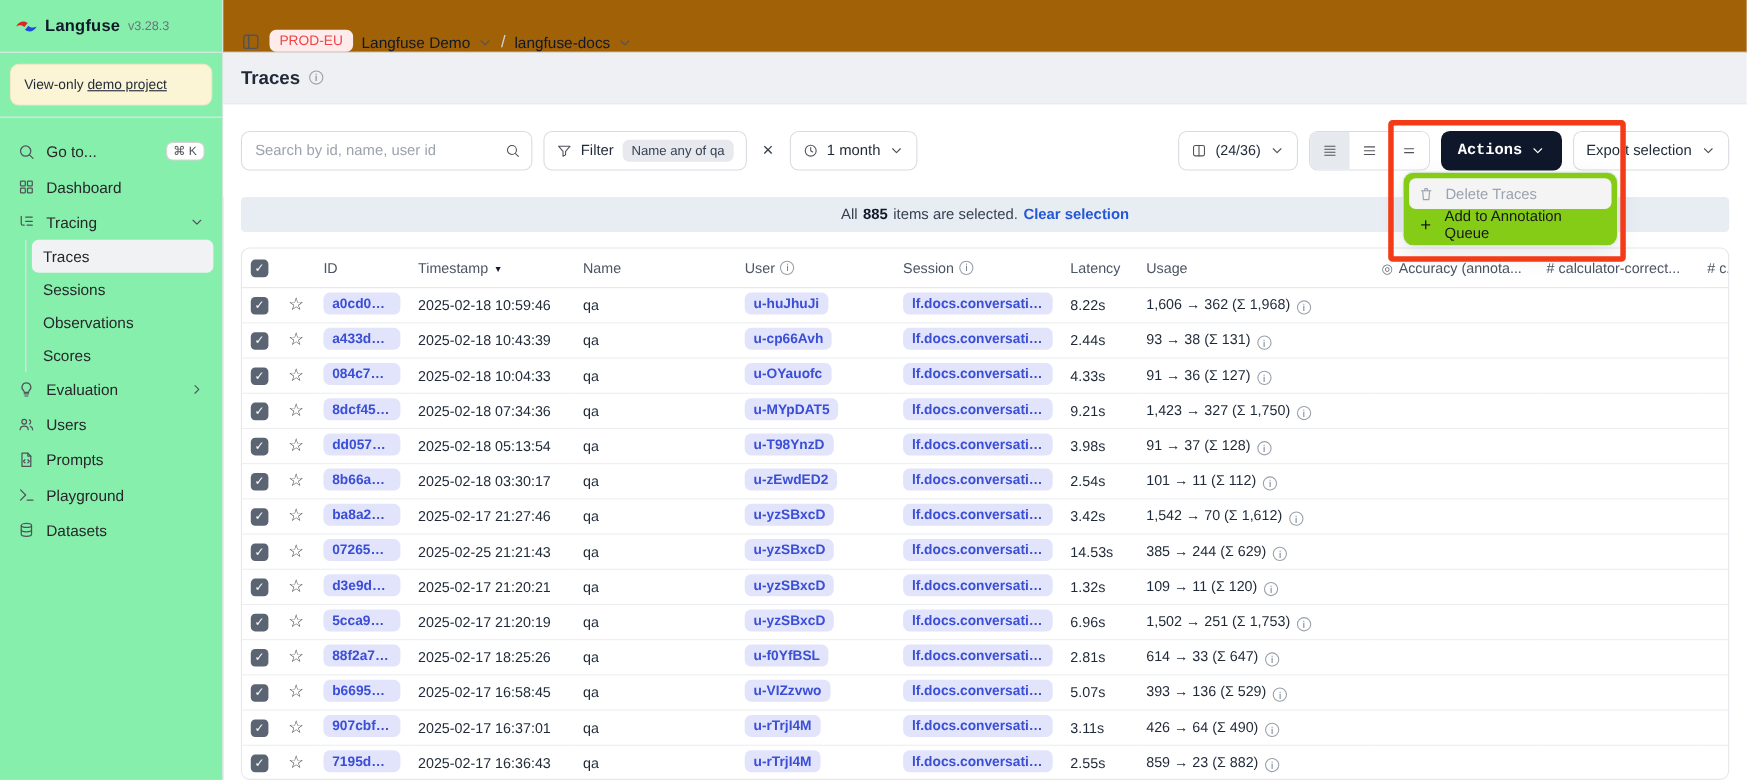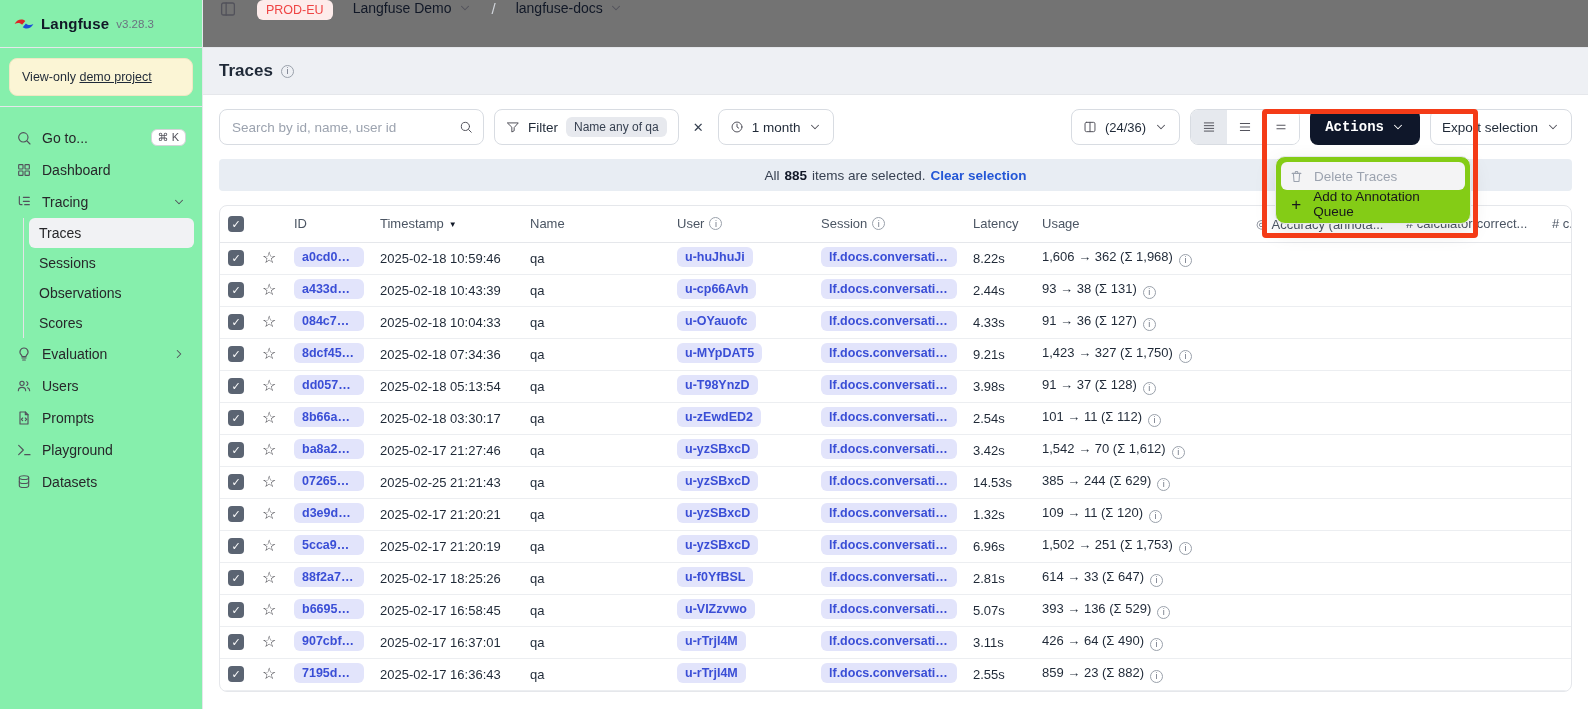--- a/index.html
+++ b/index.html
@@ -25,29 +25,29 @@
   .kbd { border:1px solid #d4d4d8; border-radius:6px; padding:1px 6px; font-size:11px; color:#52525b; background:#fff; }
   .subnav { margin:0 0 0 15px; border-left:1px solid #e4e4e7; padding-left:5px; }
   .subnav .nav-item { padding:7px 10px; font-size:14px; }
   .subnav .nav-item.active { background:#f1f2f4; }
   .ic { width:16px; height:16px; stroke:#52525b; fill:none; stroke-width:1.7; stroke-linecap:round; stroke-linejoin:round; flex:0 0 auto; }
   .ic.sm { width:14px; height:14px; }
   .chev { width:14px; height:14px; stroke:#52525b; fill:none; stroke-width:1.8; stroke-linecap:round; stroke-linejoin:round; }
 
   
   .main { flex:1; min-width:0; display:flex; flex-direction:column; }
-  .topbar { height:48px; display:flex; align-items:flex-start; gap:20px; padding:0 16px; border-bottom:1px solid #e5e7eb; background:#737373; }
+  .topbar { height:48px; display:flex; align-items:flex-end; gap:8px; padding:0 16px; border-bottom:1px solid #e5e7eb; background:#a16207; }
   .env-badge { background:#fdeceb; color:#ef4444; font-size:12.5px; padding:3px 9px; border-radius:6px; font-weight:500; }
   .crumb { display:flex; align-items:center; gap:6px; font-size:14px; color:#111827; cursor:pointer; }
   .crumb-sep { color:#d1d5db; font-size:15px; }
 
   .page-head { background:#eef0f4; border-bottom:1px solid #e5e7eb; padding:13px 16px; display:flex; align-items:center; gap:8px; }
   .page-title { font-size:17px; font-weight:700; color:#1f2937; }
 
-  .toolbar { display:flex; align-items:center; justify-content:space-between; padding:14px 16px; background:#fff; }
+  .toolbar { display:flex; align-items:center; justify-content:space-between; padding:24px 16px; background:#fff; }
   .tb-left, .tb-right { display:flex; align-items:center; gap:10px; }
   .btn { display:inline-flex; align-items:center; gap:8px; height:36px; padding:0 11px; border:1px solid #d8dce2; border-radius:8px; background:#fff; font-size:13.5px; color:#1f2937; cursor:pointer; white-space:nowrap; }
   .search-box { display:flex; align-items:center; width:265px; height:36px; border:1px solid #d8dce2; border-radius:8px; padding:0 10px; gap:8px; }
   .search-box input { border:none; outline:none; flex:1; font-size:13.5px; font-family:inherit; color:#1f2937; background:transparent; }
   .search-box input::placeholder { color:#9ca3af; }
   .pill { background:#e7e9ee; border-radius:6px; padding:3px 8px; font-size:12px; color:#374151; }
   .xbtn { background:none; border:none; font-size:13px; color:#374151; cursor:pointer; padding:4px; }
   .rh-group { display:flex; border:1px solid #d8dce2; border-radius:8px; overflow:hidden; height:36px; }
   .rh-btn { width:36px; display:flex; align-items:center; justify-content:center; background:#fff; border:none; cursor:pointer; }
   .rh-btn.selected { background:#e6e9ee; }

